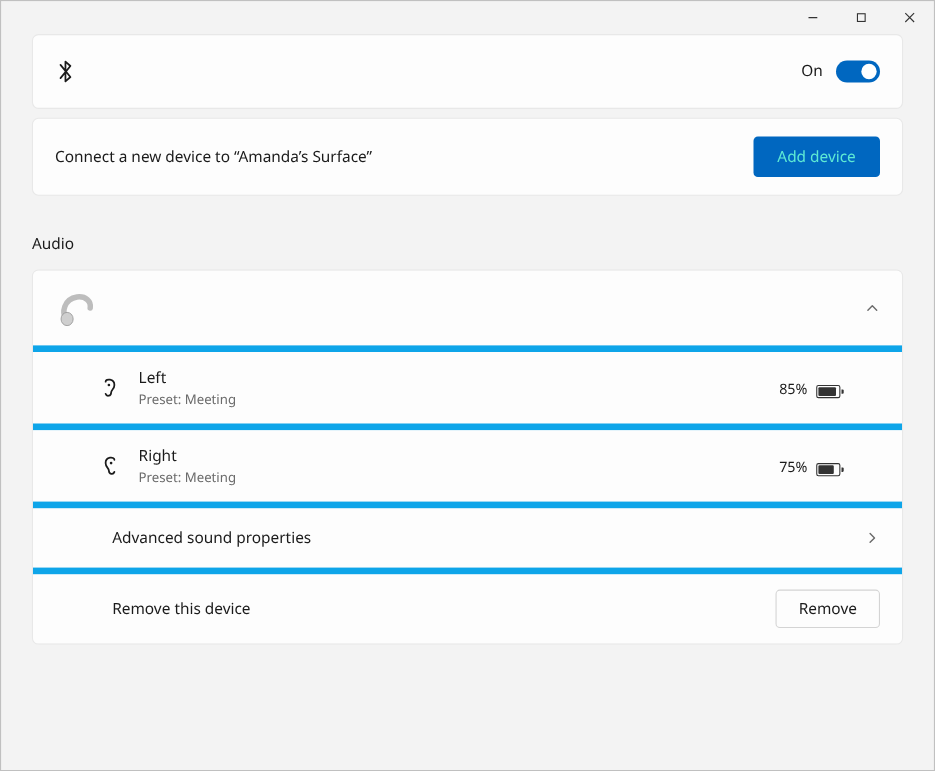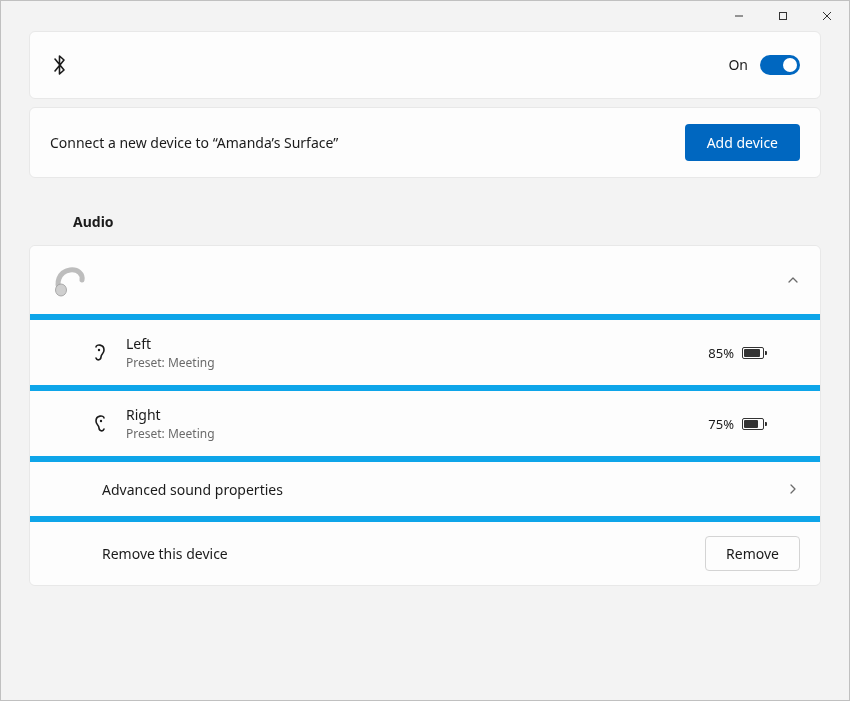--- a/index.html
+++ b/index.html
@@ -64,53 +64,53 @@
     background: #0067c0;
     position: relative;
   }
   .toggle::after {
     content: ""; position: absolute; right: 3px; top: 3px;
     width: 14px; height: 14px; border-radius: 50%; background: #fff;
   }
   .add-card { min-height: 62px; }
   .add-text { font-size: 14px; }
   .btn-primary {
-    background: #0067c0; color: #ffffff;
+    background: #0067c0; color: #5eead4;
     border: none; border-radius: 4px;
     padding: 9px 22px; font-size: 14px;
     font-family: inherit;
   }
   .btn-secondary {
     background: #fdfdfd;
     border: 1px solid #d4d4d4; border-radius: 4px;
     padding: 7px 20px; font-size: 14px;
     font-family: inherit; color: #1b1b1b;
   }
   .section-label {
-    font-size: 14px; font-weight: 700;
-    margin-top: 34px; margin-bottom: 14px; margin-left: 44px;
+    font-size: 14px; font-weight: 400;
+    margin-top: 34px; margin-bottom: 14px;
   }
   .device-group { border-radius: 6px; overflow: hidden; border: 1px solid #e8e8e8; }
   .device-row {
     background: #fdfdfd;
     padding: 14px 20px;
     display: flex; align-items: center; justify-content: space-between;
     border-top: 6px solid #0ea5e9;
     min-height: 62px;
   }
   .device-row:first-child { border-top: none; }
   .dr-left { display: flex; align-items: center; gap: 16px; }
   .dr-left.indent { padding-left: 40px; }
   .dev-icon { width: 40px; height: 40px; display:flex; align-items:center; justify-content:center; }
   .ear-icon { width: 20px; display:flex; align-items:center; justify-content:center; }
   .dr-text .title { font-size: 14px; }
   .dr-text .sub { font-size: 12px; color: #6b6b6b; margin-top: 1px; }
   .dr-right { display: flex; align-items: center; gap: 16px; }
   .chevron { width: 14px; display:flex; align-items:center; justify-content:center; color:#6b6b6b; }
-  .battery { display: flex; align-items: center; gap: 8px; font-size: 13px; }
+  .battery { display: flex; align-items: flex-end; gap: 8px; font-size: 13px; }
   .batt-icon { width: 22px; height: 12px; border: 1.5px solid #333; border-radius: 2px; position: relative; }
   .batt-icon::after { content:""; position:absolute; right:-4px; top:3px; width:2px; height:4px; background:#333; border-radius:0 1px 1px 0;}
   .batt-fill { position:absolute; left:1px; top:1px; bottom:1px; background:#333; border-radius:1px; }
   .row-link { min-height: 60px; }
   .row-link .dr-left { padding-left: 52px; }
   .row-link .title { font-size: 14px; }
 </style>
 </head>
 <body>
 

